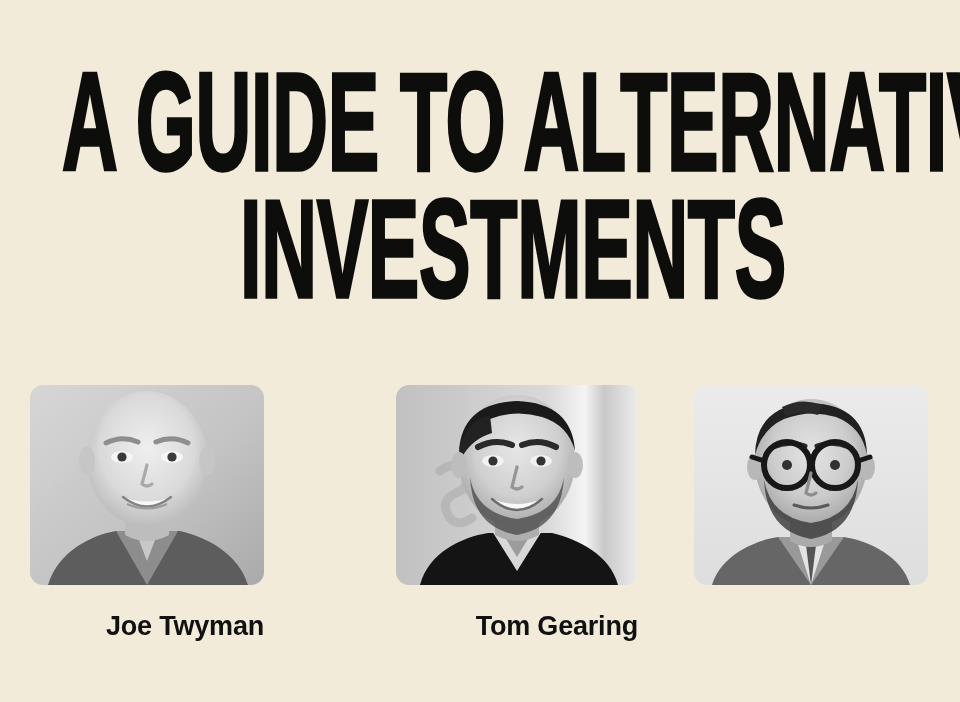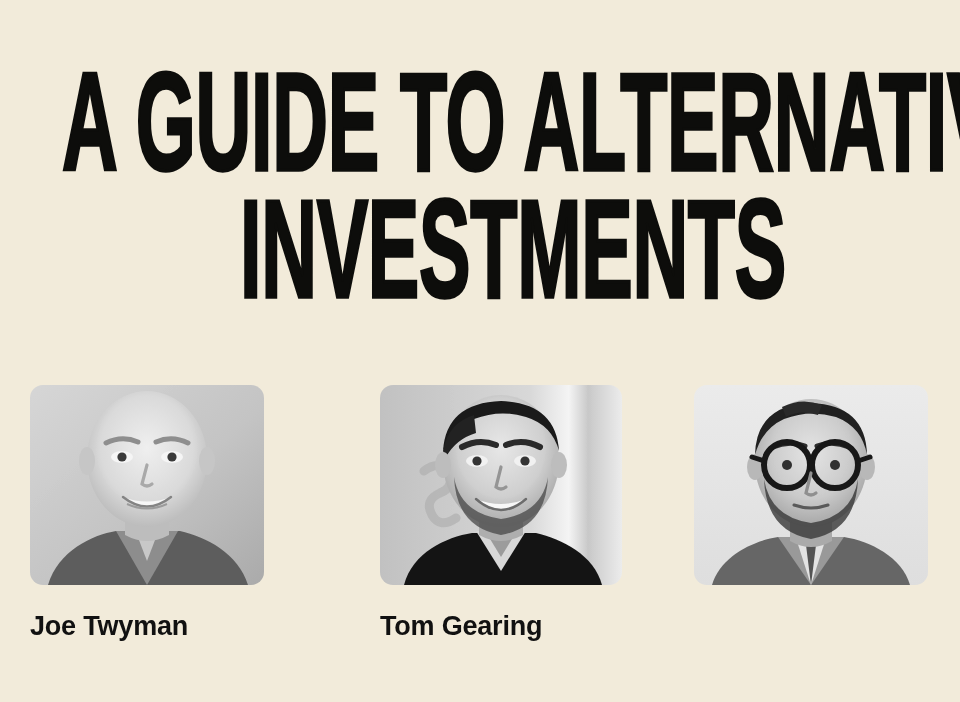--- a/index.html
+++ b/index.html
@@ -46,27 +46,28 @@
     -webkit-text-stroke: 3.2px #0D0D0B;
   }
 
   
   .speaker-row {
     position: absolute;
     left: 0;
     top: 385px;
     width: 960px;
     height: 260px;
+    text-align: right;
   }
   .speaker {
     position: absolute;
     top: 0;
   }
   .speaker-0 { left: 30px; }
-  .speaker-1 { left: 364px; padding-left: 16px; }
+  .speaker-1 { left: 380px; padding-left: 16px; }
   .speaker-2 { left: 694px; }
 
   .photo {
     width: 234px;
     height: 200px;
     border-radius: 13px;
     overflow: hidden;
     position: relative;
     filter: grayscale(100%) contrast(1.02);
   }

